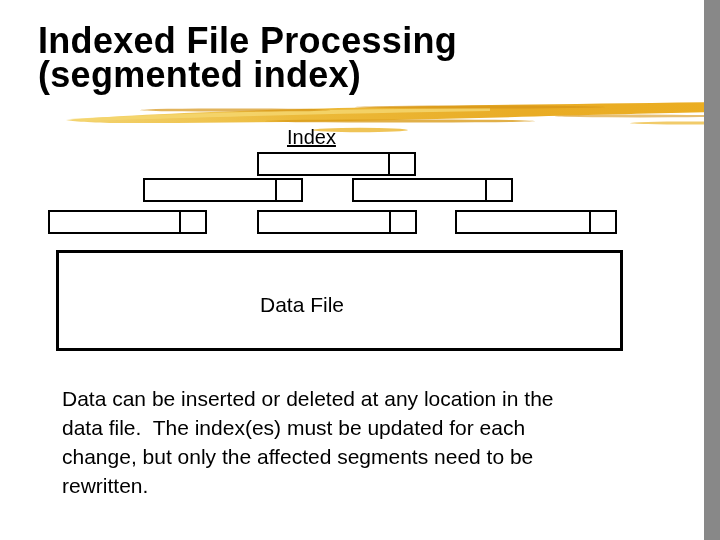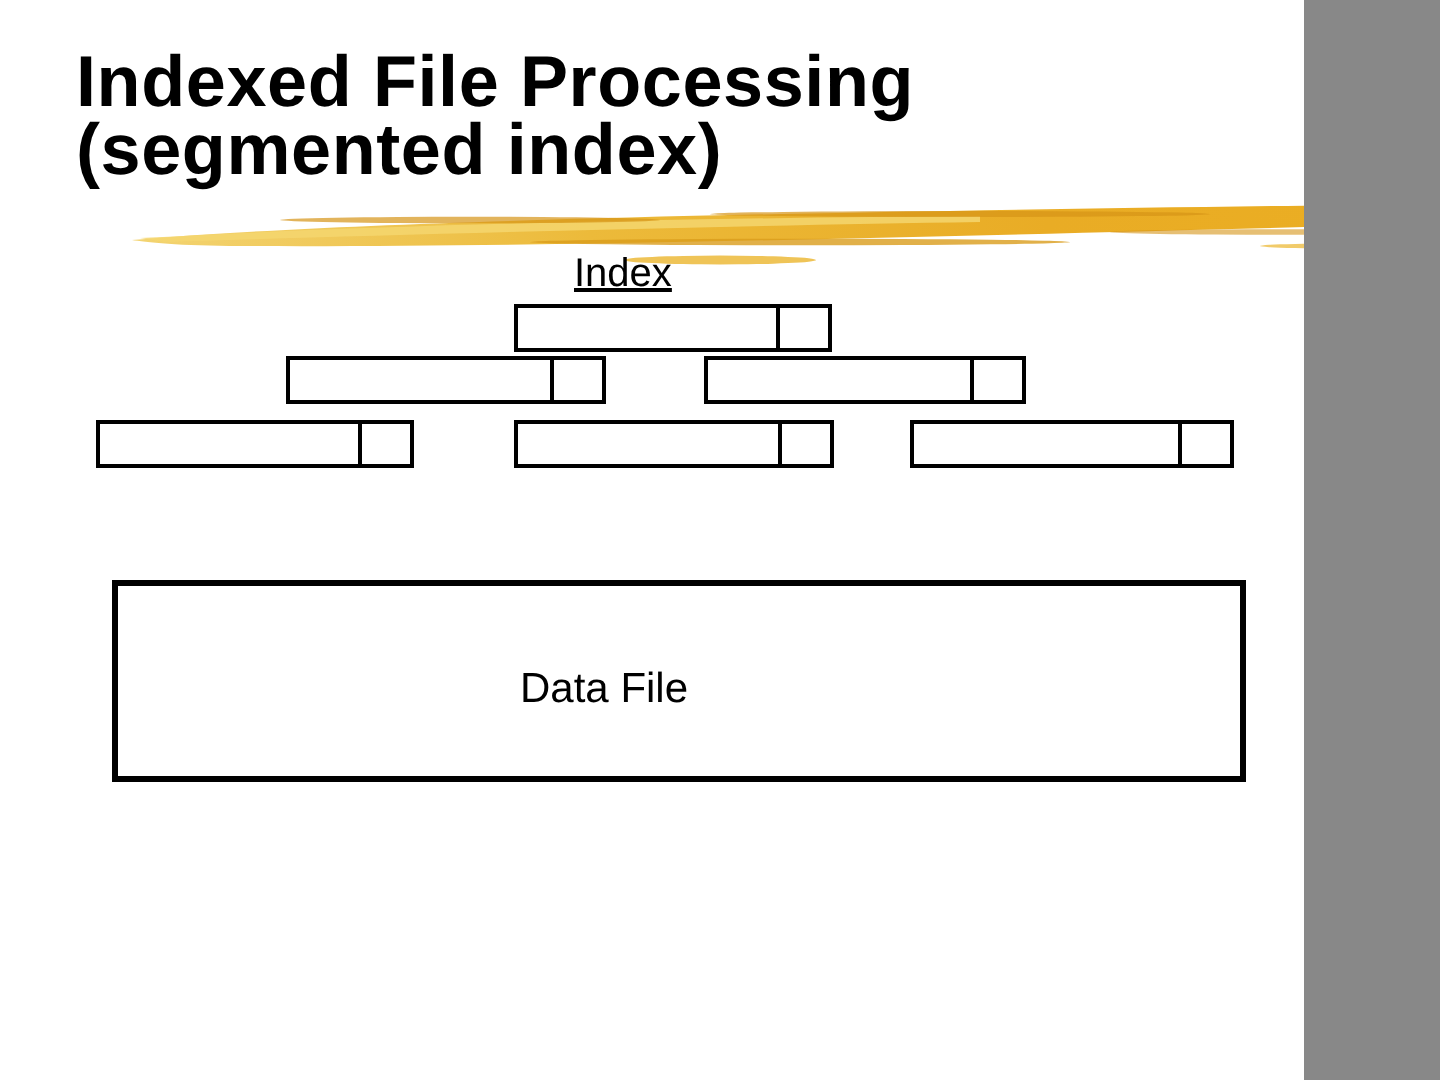--- a/index.html
+++ b/index.html
@@ -2,21 +2,21 @@
 <html><head>
 <meta charset="utf-8">
 <style>
   html, body {
     margin: 0;
     padding: 0;
     background: #888;
   }
   .slide {
     position: relative;
-    width: 652px;
+    width: 704px;
     height: 540px;
     background: #ffffff;
     overflow: hidden;
     font-family: "Liberation Sans", "DejaVu Sans", sans-serif;
     color: #000000;
   }
   .title {
     position: absolute;
     left: 38px;
     top: 24px;
@@ -67,21 +67,20 @@
   .seg-l3c { left: 455px; top: 210px; width: 162px; }
   .datafile {
     position: absolute;
     left: 56px;
     top: 250px;
     width: 567px;
     height: 101px;
     border: 3px solid #000000;
     background: #ffffff;
     box-sizing: border-box;
-    margin-top: 40px;
   }
   .datafile-label {
     position: absolute;
     left: 201px;
     top: 41px;
     font-size: 21px;
     line-height: 21px;
     color: #000000;
   }
   .body-text {
@@ -141,14 +140,18 @@
     <span class="cell"></span>
   </div>
   <div class="seg seg-l3c">
     <span class="cell"></span>
   </div>
 
   <div class="datafile">
     <div class="datafile-label">Data File</div>
   </div>
 
+  <p class="body-text">Data can be inserted or deleted at any location in the
+data file.  The index(es) must be updated for each
+change, but only the affected segments need to be
+rewritten.</p>
 
 </div>
 
 </body></html>

